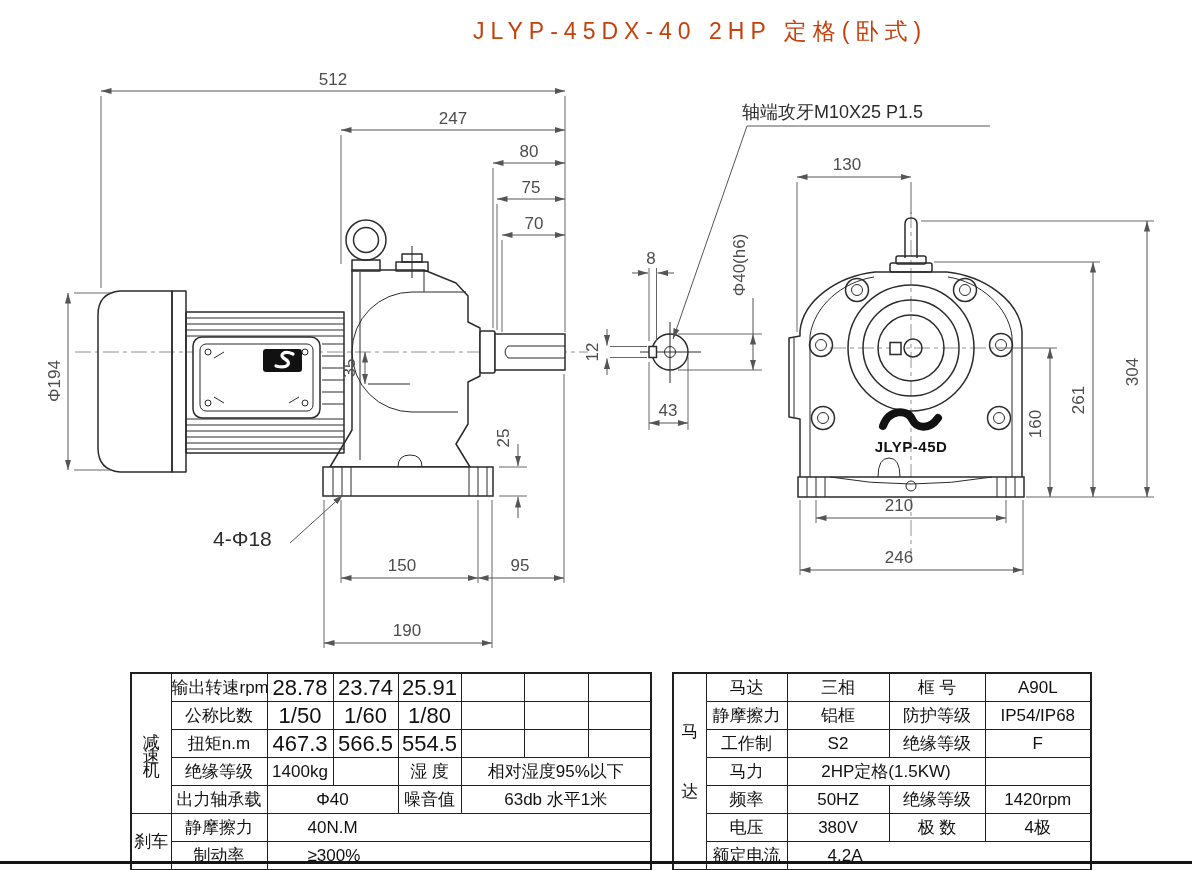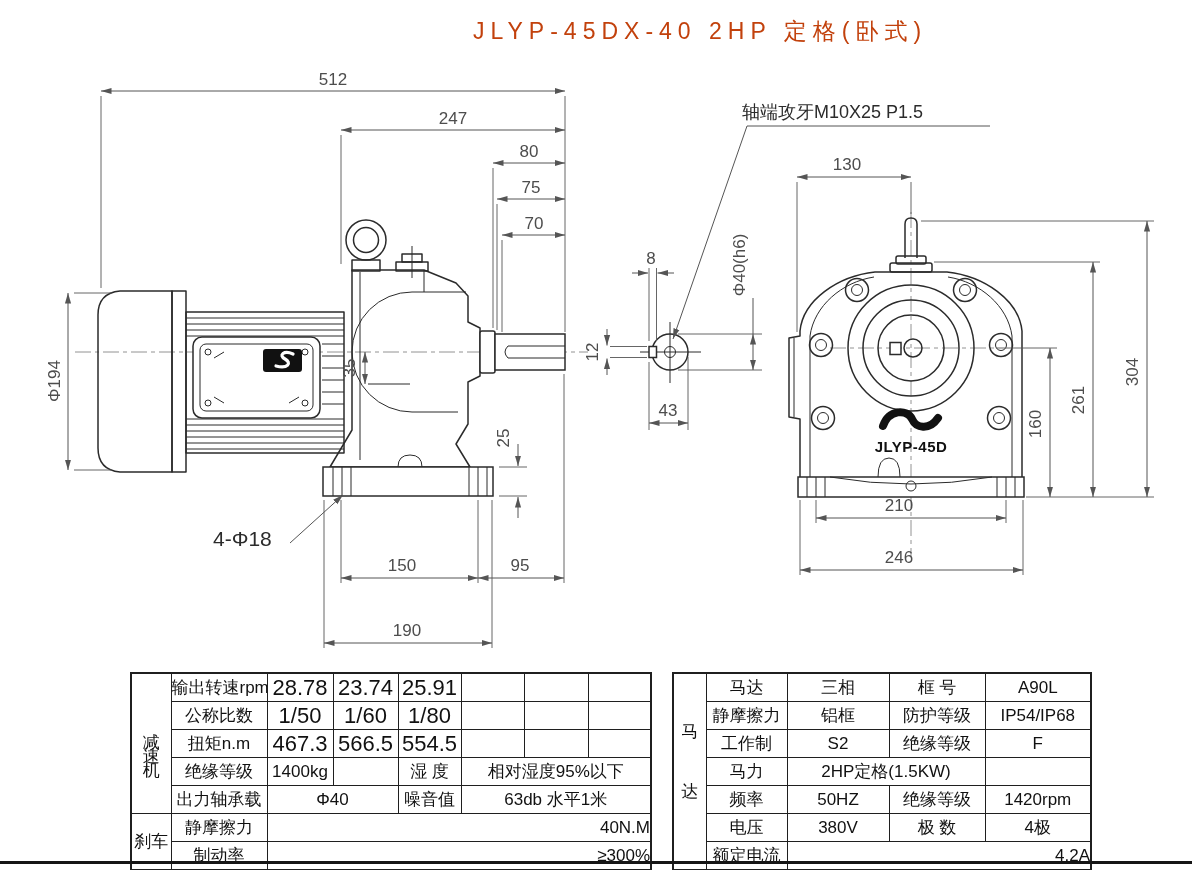--- a/index.html
+++ b/index.html
@@ -22,21 +22,21 @@
   .bigtxt{fill:#2b2b2b;font-size:21px;}
   .logotxt{fill:#111;font-size:15px;font-weight:bold;letter-spacing:0.5px;}
   
   table{border-collapse:collapse;table-layout:fixed;position:absolute;top:672px;
         font-size:17px;color:#111;}
   td{border:1.4px solid #1f1f1f;text-align:center;vertical-align:middle;
      padding:0;height:27px;overflow:hidden;white-space:nowrap;}
   #left-table{left:130px;width:520px;border:2px solid #1f1f1f;}
   #right-table{left:672px;width:418px;border:2px solid #1f1f1f;}
   .num{font-size:22px;}
-  .padl{text-align:right;padding-left:40px;}
+  .padl{text-align:left;padding-left:40px;}
   .vwrap{display:inline-block;writing-mode:vertical-rl;text-orientation:upright;
          letter-spacing:14px;line-height:1;}
   .vwrap2{display:inline-block;writing-mode:vertical-rl;text-orientation:upright;
           letter-spacing:58px;line-height:1;}
   .frameline{position:absolute;top:861px;left:0;width:1192px;height:3px;background:#151515;}
 </style>
 </head>
 <body>
 
 <div class="title">JLYP-45DX-40  2HP 定格(卧式)</div>

